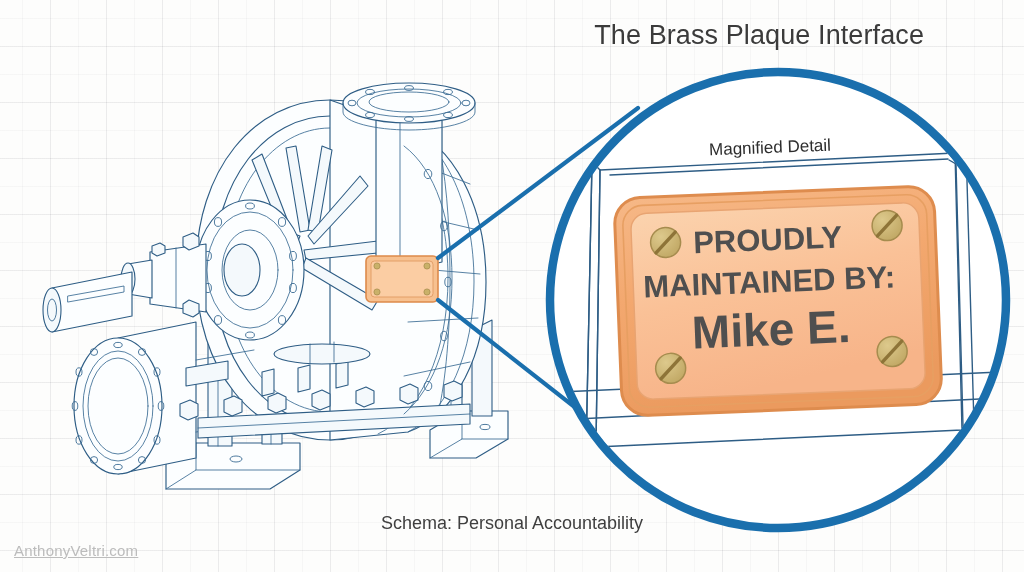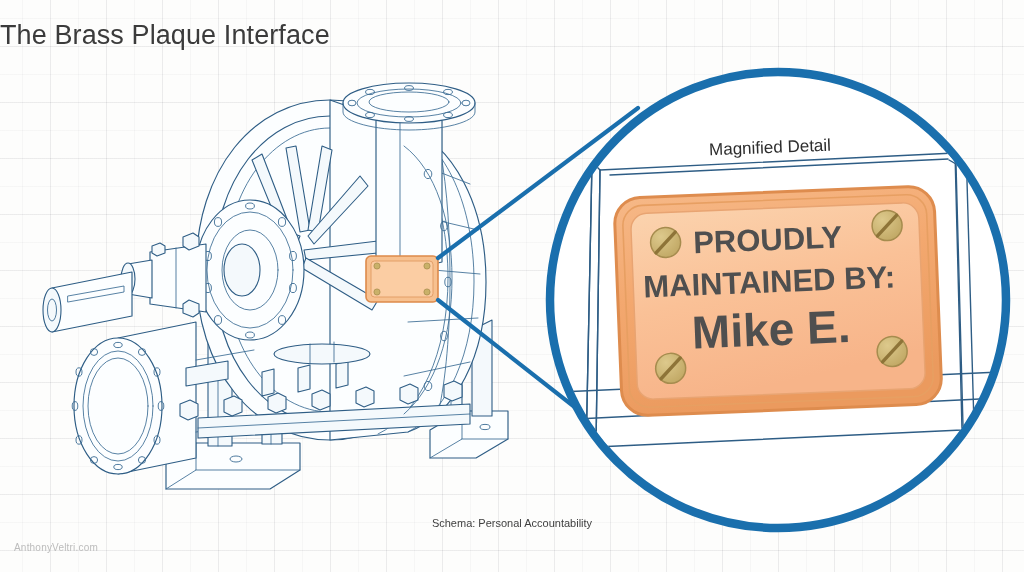--- a/index.html
+++ b/index.html
@@ -26,39 +26,40 @@
     pointer-events:none;
   }
   #grid.fine{
     background-image:
       linear-gradient(to right, rgba(120,120,130,0.05) 1px, transparent 1px),
       linear-gradient(to bottom, rgba(120,120,130,0.05) 1px, transparent 1px);
     background-size:28px 28px;
   }
   #title{
     position:absolute;left:0;top:20px;width:924px;
-    text-align:left;
+    text-align:right;
     font-size:27px;
     color:#3b3b3b;
     letter-spacing:.1px;
     white-space:nowrap;
   }
   #caption{
     position:absolute;left:0;top:512px;width:1024px;
     text-align:center;
     color:#3f3f3f;
-    font-size:11px;
+    font-size:18px;
     line-height:23px;
   }
   #caption div{white-space:nowrap;}
   #watermark{
     position:absolute;left:14px;top:542px;
-    font-size:10px;
+    font-size:15px;
     color:#bcbcbc;
     letter-spacing:.2px;
+    text-decoration:underline;
   }
   svg.layer{position:absolute;left:0;top:0;width:1024px;height:572px;}
   .pumpline{fill:none;stroke:#2e5d85;stroke-width:1.15;stroke-linejoin:round;stroke-linecap:round;}
   .pumpline.thin{stroke-width:.85;stroke:#3a6b93;}
   .pumpfill{fill:#fcfeff;stroke:#2e5d85;stroke-width:1.15;stroke-linejoin:round;}
   .pumpfill2{fill:#f4f9fc;stroke:#2e5d85;stroke-width:1.1;stroke-linejoin:round;}
   .leadline{fill:none;stroke:#1a6fad;stroke-width:4.2;stroke-linecap:round;}
   .magring{fill:#ffffff;stroke:#1a6fad;stroke-width:8.5;}
   .framefill{fill:#ffffff;stroke:#2e5d85;stroke-width:1.4;stroke-linejoin:round;}
   .frameline{fill:none;stroke:#2e5d85;stroke-width:1.4;stroke-linecap:round;}

